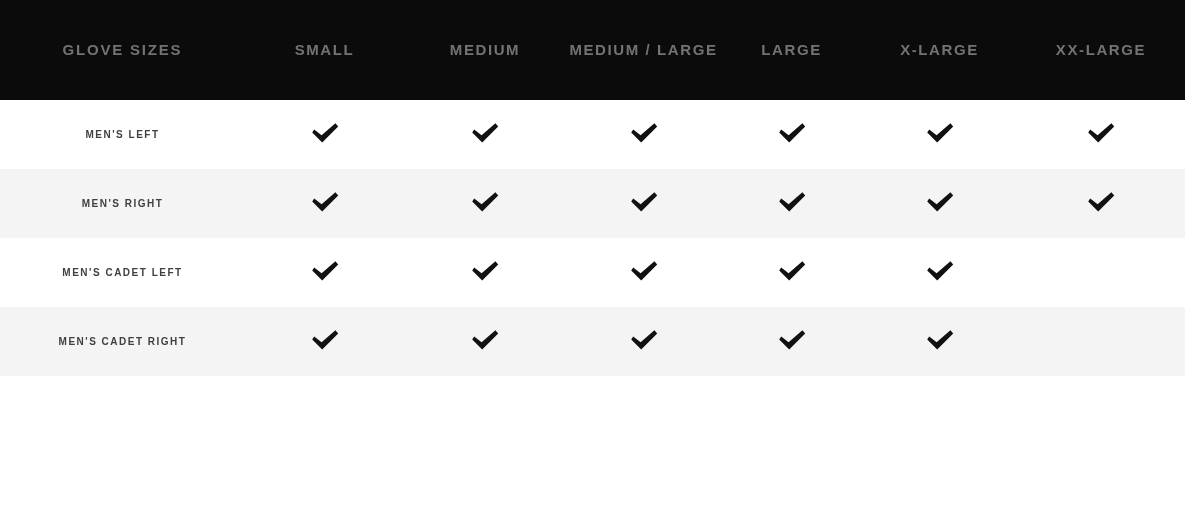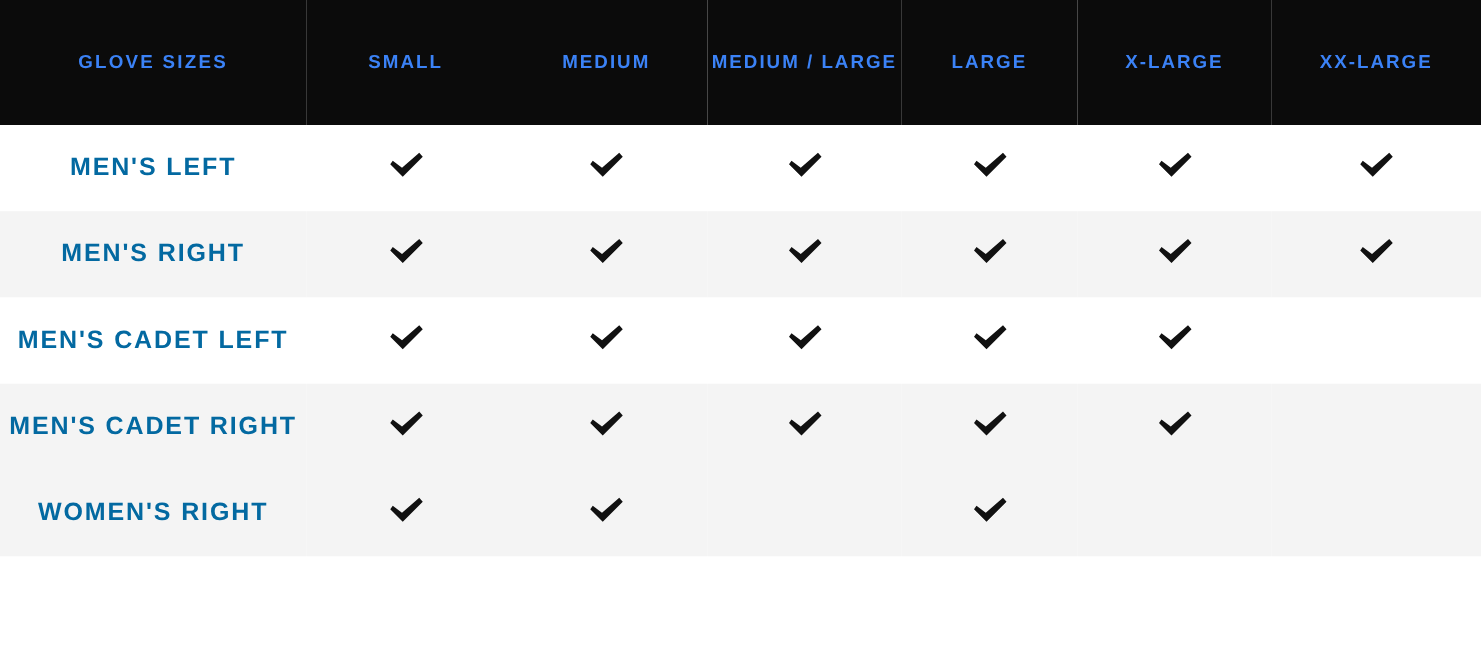--- a/index.html
+++ b/index.html
@@ -30,21 +30,21 @@
     padding: 0;
     margin: 0;
     border: 0;
   }
   
   thead tr {
     height: 100px;
   }
   thead th {
     background: #0b0b0b;
-    color: #3b82f6;
+    color: #737373;
     font-size: 15px;
     font-weight: bold;
     letter-spacing: 1.6px;
     text-transform: uppercase;
     text-align: center;
     vertical-align: middle;
     line-height: 1.35;
     border-right: 1px solid #ffffff;
   }
   thead th.col-label {
@@ -68,24 +68,24 @@
     border-right: 1px solid #e3e3e3;
     border-bottom: 1px solid #e3e3e3;
   }
   tbody td:last-child {
     border-right: 0;
   }
   tbody tr:last-child td {
     border-bottom: 0;
   }
   tbody td.row-label {
-    font-size: 20px;
+    font-size: 10px;
     font-weight: bold;
     letter-spacing: 1.5px;
-    color: #0369a1;
+    color: #404040;
     text-transform: uppercase;
     text-align: center;
   }
   .check {
     display: inline-block;
     width: 30px;
     height: 24px;
     line-height: 0;
   }
   .check svg {
@@ -210,36 +210,15 @@
           <td><span class="check"><svg viewBox="0 0 30 24" xmlns="http://www.w3.org/2000/svg">
                 <path d="M2.2 11.4 L4.2 8.6 L11.6 14.2 L25.4 2.2 L28.2 5.4 L12.2 21.4 Z" fill="#111111"></path>
               </svg></span></td>
           <td><span class="check"><svg viewBox="0 0 30 24" xmlns="http://www.w3.org/2000/svg">
                 <path d="M2.2 11.4 L4.2 8.6 L11.6 14.2 L25.4 2.2 L28.2 5.4 L12.2 21.4 Z" fill="#111111"></path>
               </svg></span></td>
           <td>
             <span class="empty-cell"></span>
           </td>
         </tr>
-        <tr class="alt">
-          <td class="row-label">WOMEN'S RIGHT</td>
-          <td><span class="check"><svg viewBox="0 0 30 24" xmlns="http://www.w3.org/2000/svg">
-                <path d="M2.2 11.4 L4.2 8.6 L11.6 14.2 L25.4 2.2 L28.2 5.4 L12.2 21.4 Z" fill="#111111"></path>
-              </svg></span></td>
-          <td><span class="check"><svg viewBox="0 0 30 24" xmlns="http://www.w3.org/2000/svg">
-                <path d="M2.2 11.4 L4.2 8.6 L11.6 14.2 L25.4 2.2 L28.2 5.4 L12.2 21.4 Z" fill="#111111"></path>
-              </svg></span></td>
-          <td>
-            <span class="empty-cell"></span>
-          </td>
-          <td><span class="check"><svg viewBox="0 0 30 24" xmlns="http://www.w3.org/2000/svg">
-                <path d="M2.2 11.4 L4.2 8.6 L11.6 14.2 L25.4 2.2 L28.2 5.4 L12.2 21.4 Z" fill="#111111"></path>
-              </svg></span></td>
-          <td>
-            <span class="empty-cell"></span>
-          </td>
-          <td>
-            <span class="empty-cell"></span>
-          </td>
-        </tr>
       </tbody>
   </table>
 </div>
 
 </body></html>

